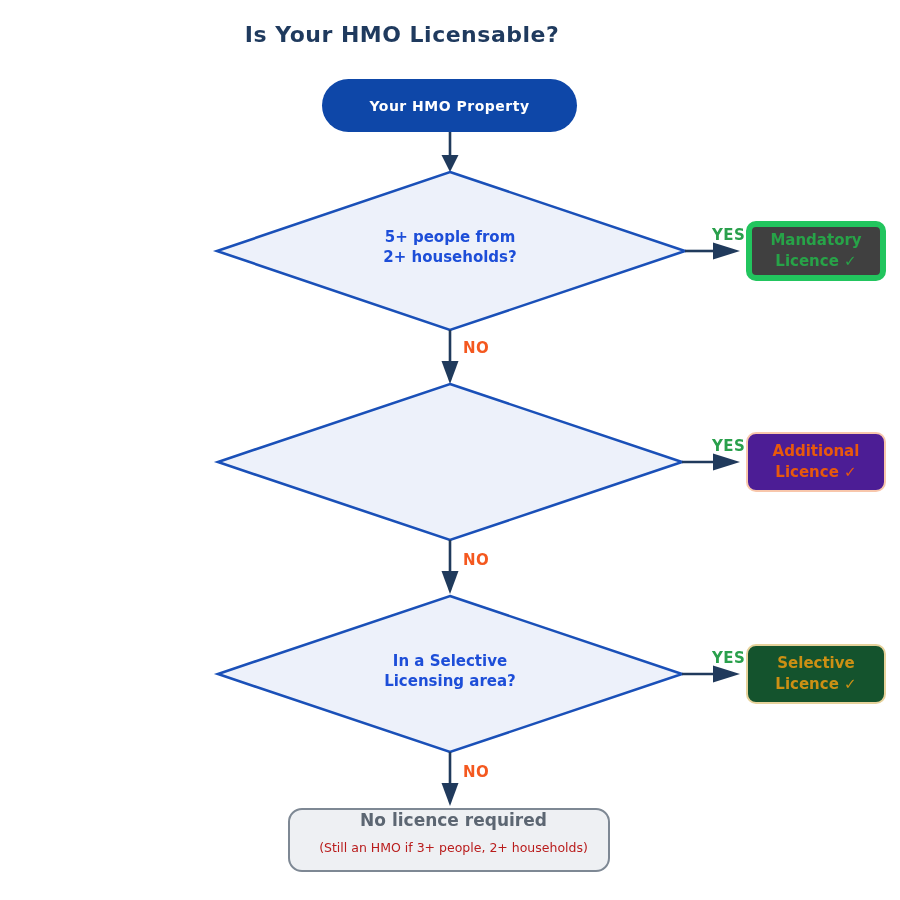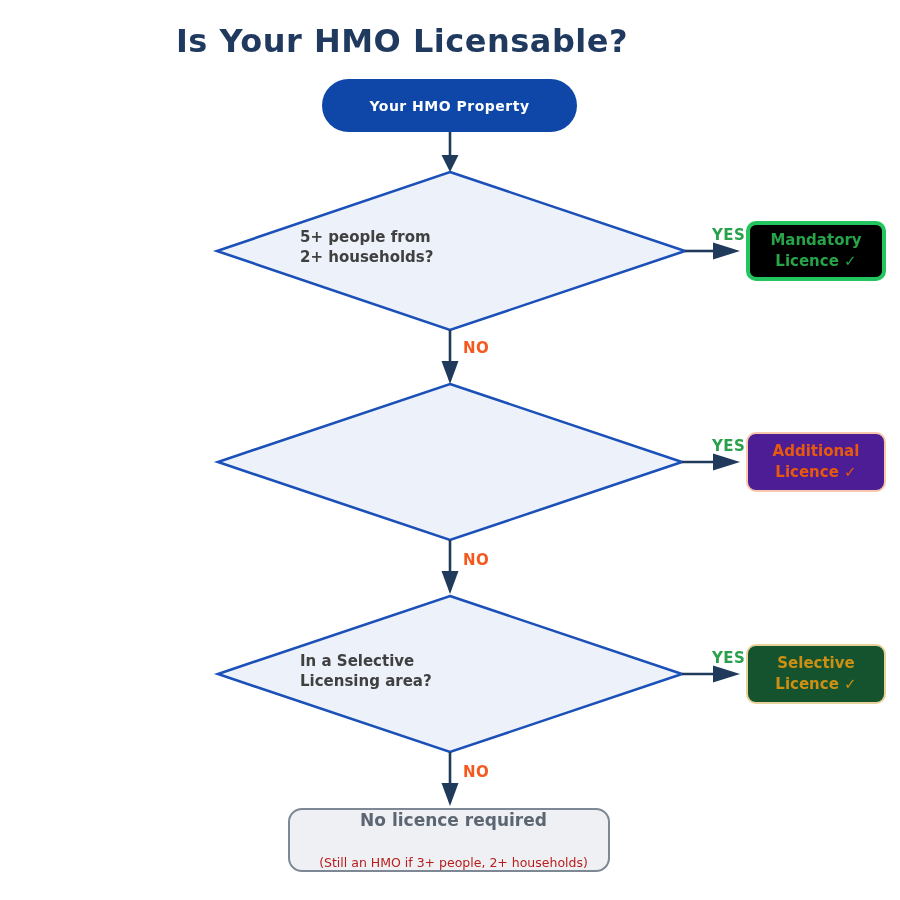--- a/index.html
+++ b/index.html
@@ -10,21 +10,21 @@
     background: #ffffff;
     font-family: "DejaVu Sans", "Liberation Sans", sans-serif;
     overflow: hidden;
   }
   .abs { position: absolute; }
   .preline { white-space: pre-line; }
 
   .title {
     left: 0; top: 22px; width: 804px;
     text-align: center;
-    font-size: 32px; font-weight: bold;
+    font-size: 22px; font-weight: bold;
     color: #1f3a5e;
     letter-spacing: 0.5px;
   }
 
   .start-pill {
     left: 322px; top: 79px; width: 255px; height: 53px;
     background: #0e47a8;
     border-radius: 27px;
     display: flex; align-items: center; justify-content: center;
     color: #ffffff; font-size: 14px; font-weight: bold;
@@ -32,24 +32,24 @@
   }
 
   .flow-svg { left: 0; top: 0; }
 
   .diamond-poly { fill: #edf1fa; stroke: #1a50b8; stroke-width: 2.6; }
   .flow-line { stroke: #203a5c; stroke-width: 2.6; fill: none; }
   .arrow-head { fill: #203a5c; stroke: none; }
 
   .question {
     width: 300px;
-    text-align: left;
+    text-align: center;
     font-size: 15px; font-weight: bold;
     line-height: 20px;
-    color: #404040;
+    color: #1d4ed8;
   }
   .q1 { left: 300px; top: 227px; }
   .q2 { left: 300px; top: 438px; }
   .q3 { left: 300px; top: 651px; }
 
   .branch-label {
     font-size: 15px; font-weight: bold;
     letter-spacing: 0.5px;
   }
   .yes-label { color: #2aa04c; width: 44px; text-align: left; }
@@ -65,39 +65,39 @@
     left: 746px; width: 140px; height: 60px;
     border-radius: 10px;
     display: flex; align-items: center; justify-content: center;
     text-align: center;
     font-size: 15px; font-weight: bold;
     line-height: 21px;
     box-sizing: border-box;
   }
   .outcome-mandatory {
     top: 221px;
-    background: #000000; border: 4px solid #22c55e; color: #27a348;
+    background: #404040; border: 6px solid #22c55e; color: #27a348;
   }
   .outcome-additional {
     top: 432px;
     background: #4c1d95; border: 2px solid #f8c7ac; color: #e8590c;
   }
   .outcome-selective {
     top: 644px;
     background: #14532d; border: 2px solid #e6d29b; color: #cc9014;
   }
 
   .end-box {
     left: 288px; top: 808px; width: 322px; height: 64px;
     background: #eef0f3;
     border: 2.5px solid #7e8894;
     border-radius: 14px;
     box-sizing: border-box;
     display: flex; flex-direction: column;
-    align-items: center; justify-content: space-between;
+    align-items: center; justify-content: flex-start;
     gap: 10px;
     padding-left: 9px;
   }
   .end-title {
     font-size: 17px; font-weight: bold; color: #5c6672;
   }
   .end-subtitle {
     font-size: 12.5px; color: #b91c1c;
   }
 </style>

